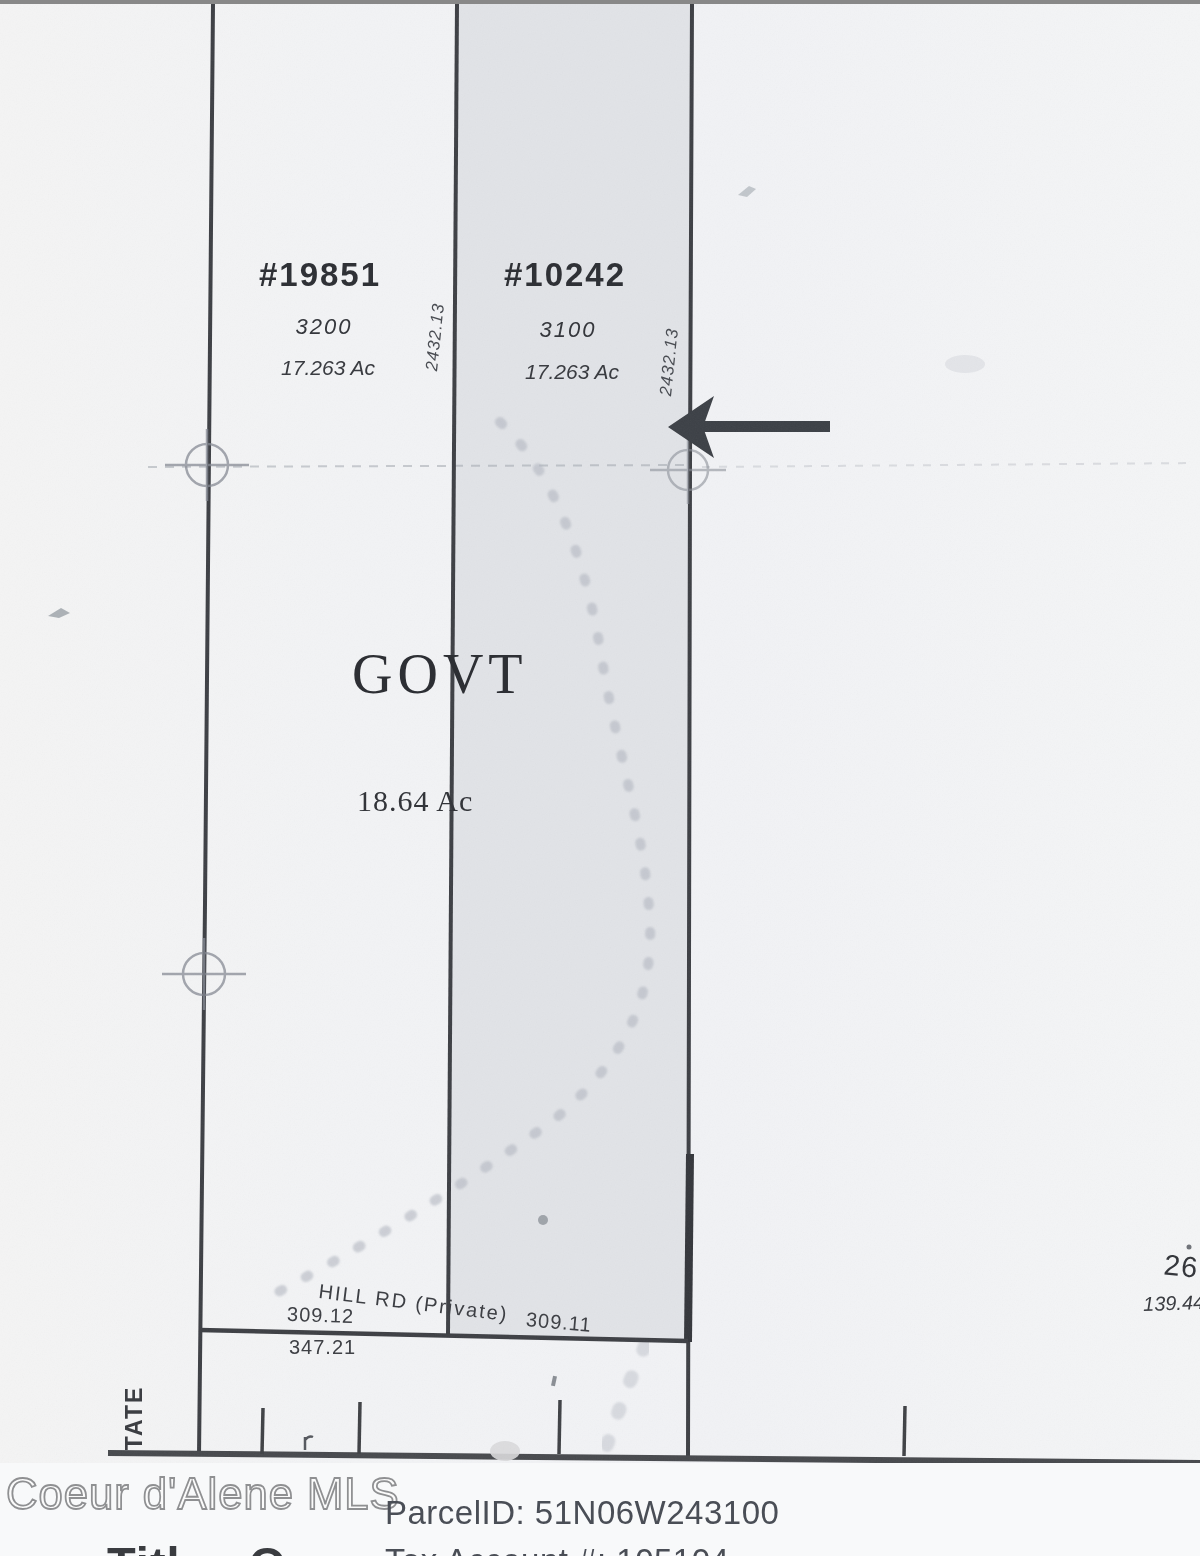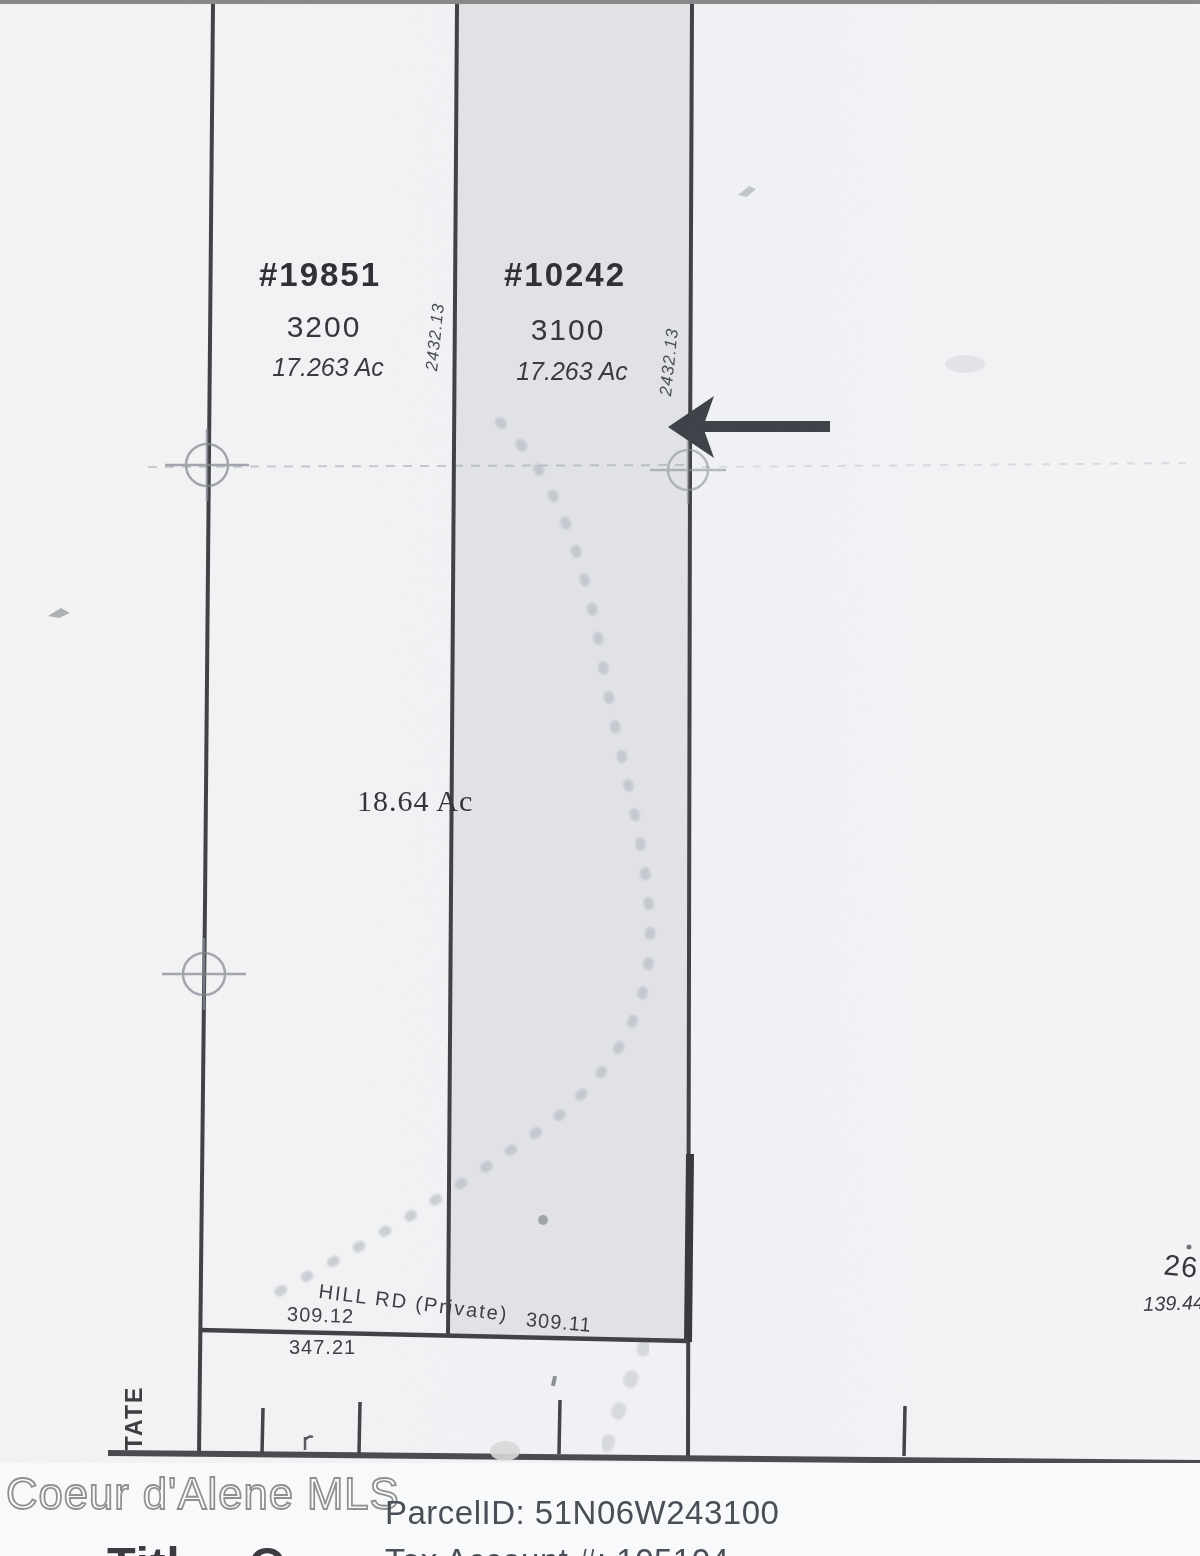--- a/index.html
+++ b/index.html
@@ -9,22 +9,22 @@
     margin:4px auto;
     background:linear-gradient(90deg,#f4f4f4 0%,#f2f3f5 30%,#f1f2f5 60%,#f4f5f6 100%);
     overflow:hidden;
     font-family:"Liberation Sans", sans-serif;
     color:#34363b;
   }
   .map-svg{position:absolute;left:0;top:0;width:1200px;height:1556px;}
   .lbl{position:absolute;white-space:nowrap;line-height:1;}
   .c{transform:translate(-50%,-50%);}
   .parcel-id{font-weight:bold;font-size:33px;letter-spacing:2px;color:#2f3136;}
-  .lot-num{font-size:30px;letter-spacing:2px;color:#35373c;}
-  .acres{font-style:italic;font-size:25px;color:#3a3c41;}
+  .lot-num{font-style:italic;font-size:22px;letter-spacing:2px;color:#35373c;}
+  .acres{font-style:italic;font-size:21px;color:#3a3c41;}
   .bearing{font-size:17px;font-style:italic;color:#4a4d53;letter-spacing:1px;}
   .govt{font-family:"Liberation Serif", serif;font-size:56px;letter-spacing:5px;color:#2d2f34;white-space:pre;}
   .govt-acres{font-family:"Liberation Serif", serif;font-size:30px;letter-spacing:1px;color:#33353a;}
   .road{font-size:20px;color:#3d3f44;letter-spacing:2px;}
   .dim{font-size:20px;color:#3f4146;letter-spacing:1px;}
   .edge-label{font-weight:bold;font-size:23px;letter-spacing:2px;color:#3c3e43;}
   .r-sec{font-size:29px;color:#35373c;letter-spacing:1px;}
   .r-dist{font-style:italic;font-size:20px;color:#3b3d42;}
   .footer-strip{position:absolute;left:0;top:1459px;width:1200px;height:97px;background:#f8f9fa;}
   .watermark{
@@ -114,20 +114,21 @@
   <div class="lbl c lot-num" style="left:324px;top:323px;">3200</div>
   <div class="lbl c acres" style="left:328px;top:363px;">17.263 Ac</div>
 
   <div class="lbl c parcel-id" style="left:565px;top:270px;">#10242</div>
   <div class="lbl c lot-num" style="left:568px;top:326px;">3100</div>
   <div class="lbl c acres" style="left:572px;top:367px;">17.263 Ac</div>
 
   <div class="lbl c bearing" style="left:435px;top:333px;transform:translate(-50%,-50%) rotate(-84deg);">2432.13</div>
   <div class="lbl c bearing" style="left:669px;top:358px;transform:translate(-50%,-50%) rotate(-84deg);">2432.13</div>
 
+  <div class="lbl govt" style="left:352px;top:642px;">GOVT</div>
   <div class="lbl govt-acres" style="left:357px;top:782px;">18.64 Ac</div>
 
   <div class="lbl road" style="left:320px;top:1277px;transform:rotate(7deg);transform-origin:left top;">HILL RD (Private)</div>
   <div class="lbl dim" style="left:287px;top:1301px;transform:rotate(2deg);">309.12</div>
   <div class="lbl dim" style="left:526px;top:1308px;transform:rotate(5deg);">309.11</div>
   <div class="lbl dim" style="left:289px;top:1333px;">347.21</div>
 
   <div class="lbl c edge-label" style="left:134px;top:1414px;transform:translate(-50%,-50%) rotate(-90deg);">TATE</div>
 
   <div class="lbl r-sec" style="left:1164px;top:1248px;transform:rotate(6deg);">26</div>

